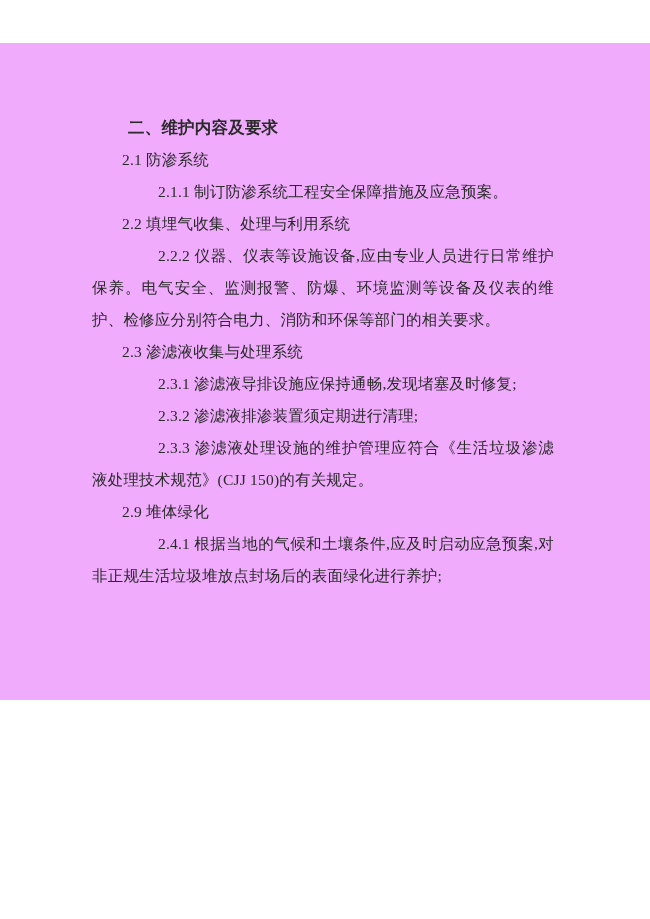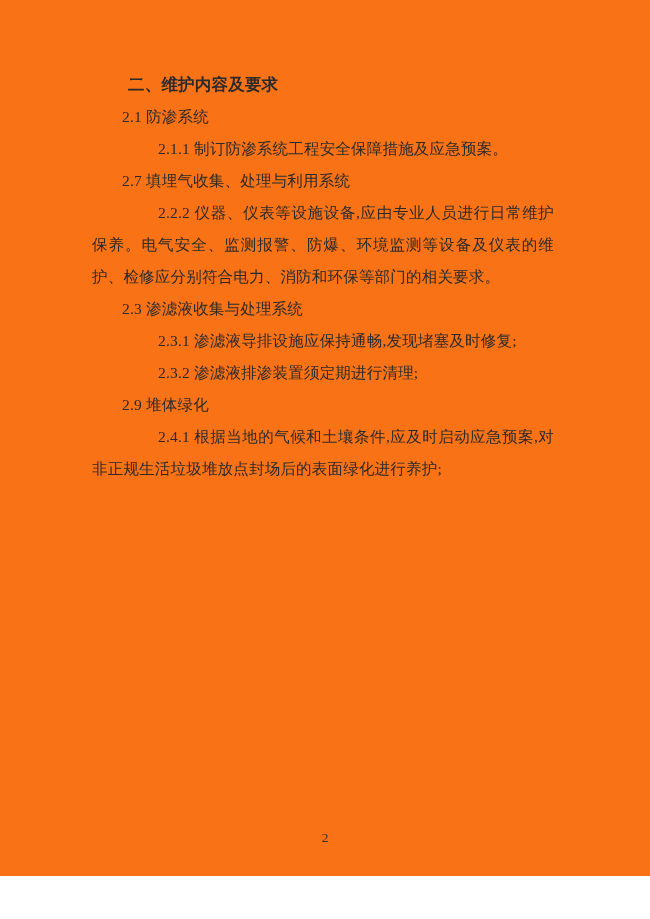--- a/index.html
+++ b/index.html
@@ -3,25 +3,26 @@
 <meta charset="utf-8">
 <style>
   html, body {
     margin: 0;
     padding: 0;
     background: #ffffff;
   }
   .page {
     position: relative;
     width: 650px;
-    height: 876px;
-    background: #f97316;
+    height: 657px;
+    background: #f0abfc;
     overflow: hidden;
     font-family: "Liberation Serif", "DejaVu Serif", serif;
     color: #2a2a2a;
+    margin-top: 43px;
   }
   .content {
     position: absolute;
     left: 92px;
     top: 69px;
     width: 462px;
   }
   .content p {
     margin: 0;
     font-size: 15.5px;
@@ -58,26 +59,27 @@
 <body>
 
 <div class="page">
   <div class="content">
 
     <p class="doc-heading">二、维护内容及要求</p>
 
     <p class="section-title">2.1 防渗系统</p>
     <p class="item">2.1.1 制订防渗系统工程安全保障措施及应急预案。</p>
 
-    <p class="section-title">2.7 填埋气收集、处理与利用系统</p>
+    <p class="section-title">2.2 填埋气收集、处理与利用系统</p>
     <p class="item">2.2.2 仪器、仪表等设施设备,应由专业人员进行日常维护保养。电气安全、监测报警、防爆、环境监测等设备及仪表的维护、检修应分别符合电力、消防和环保等部门的相关要求。</p>
 
     <p class="section-title">2.3 渗滤液收集与处理系统</p>
     <p class="item">2.3.1 渗滤液导排设施应保持通畅,发现堵塞及时修复;</p>
     <p class="item">2.3.2 渗滤液排渗装置须定期进行清理;</p>
+    <p class="item">2.3.3 渗滤液处理设施的维护管理应符合《生活垃圾渗滤液处理技术规范》(CJJ 150)的有关规定。</p>
 
     <p class="section-title">2.9 堆体绿化</p>
     <p class="item">2.4.1 根据当地的气候和土壤条件,应及时启动应急预案,对非正规生活垃圾堆放点封场后的表面绿化进行养护;</p>
 
   </div>
 
   <div class="page-number">2</div>
 </div>
 
 </body></html>

